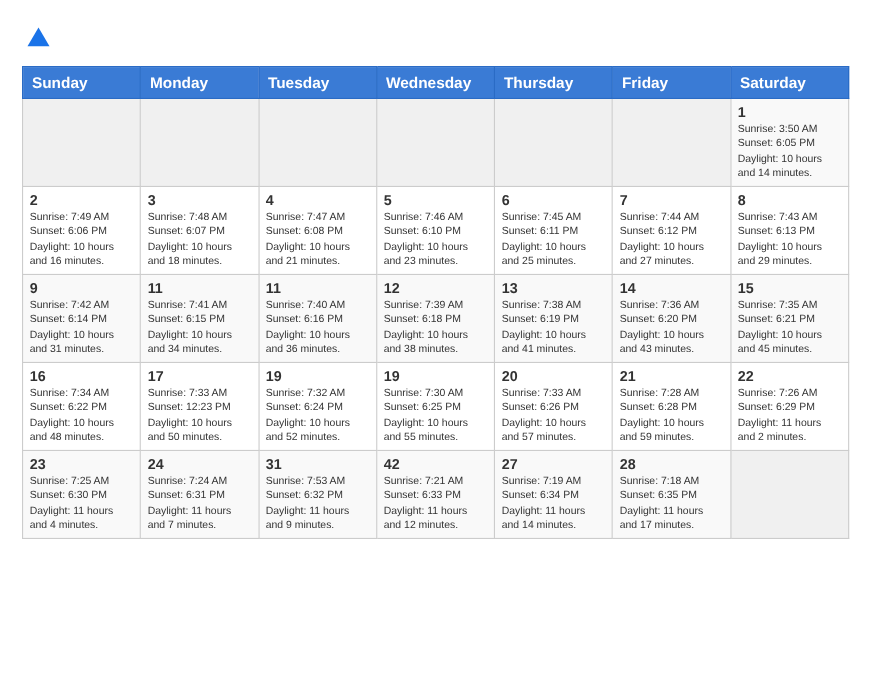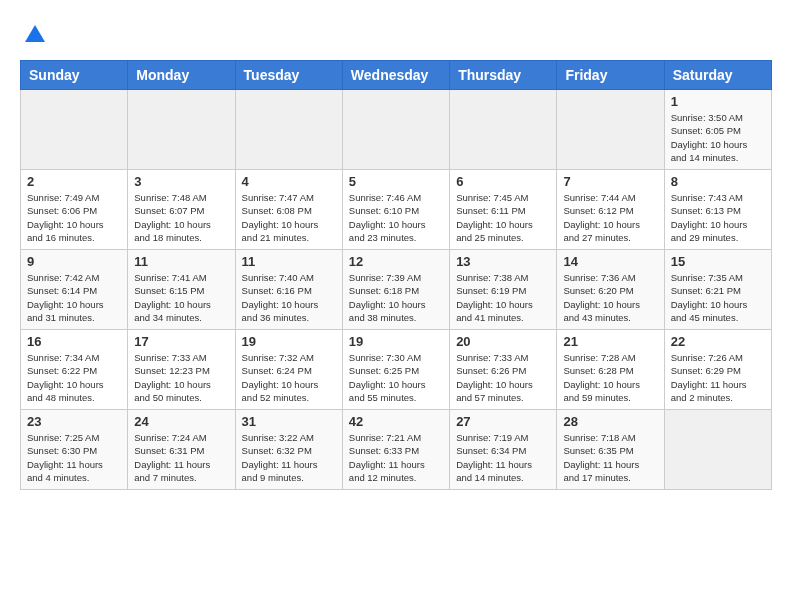--- a/index.html
+++ b/index.html
@@ -297,21 +297,21 @@
         </td>
         <td>
           <span class="day-number">24</span>
           <div class="day-info">Sunrise: 7:24 AM
 Sunset: 6:31 PM
 Daylight: 11 hours
 and 7 minutes.</div>
         </td>
         <td>
           <span class="day-number">31</span>
-          <div class="day-info">Sunrise: 3:22 AM
+          <div class="day-info">Sunrise: 7:53 AM
 Sunset: 6:32 PM
 Daylight: 11 hours
 and 9 minutes.</div>
         </td>
         <td>
           <span class="day-number">42</span>
           <div class="day-info">Sunrise: 7:21 AM
 Sunset: 6:33 PM
 Daylight: 11 hours
 and 12 minutes.</div>

